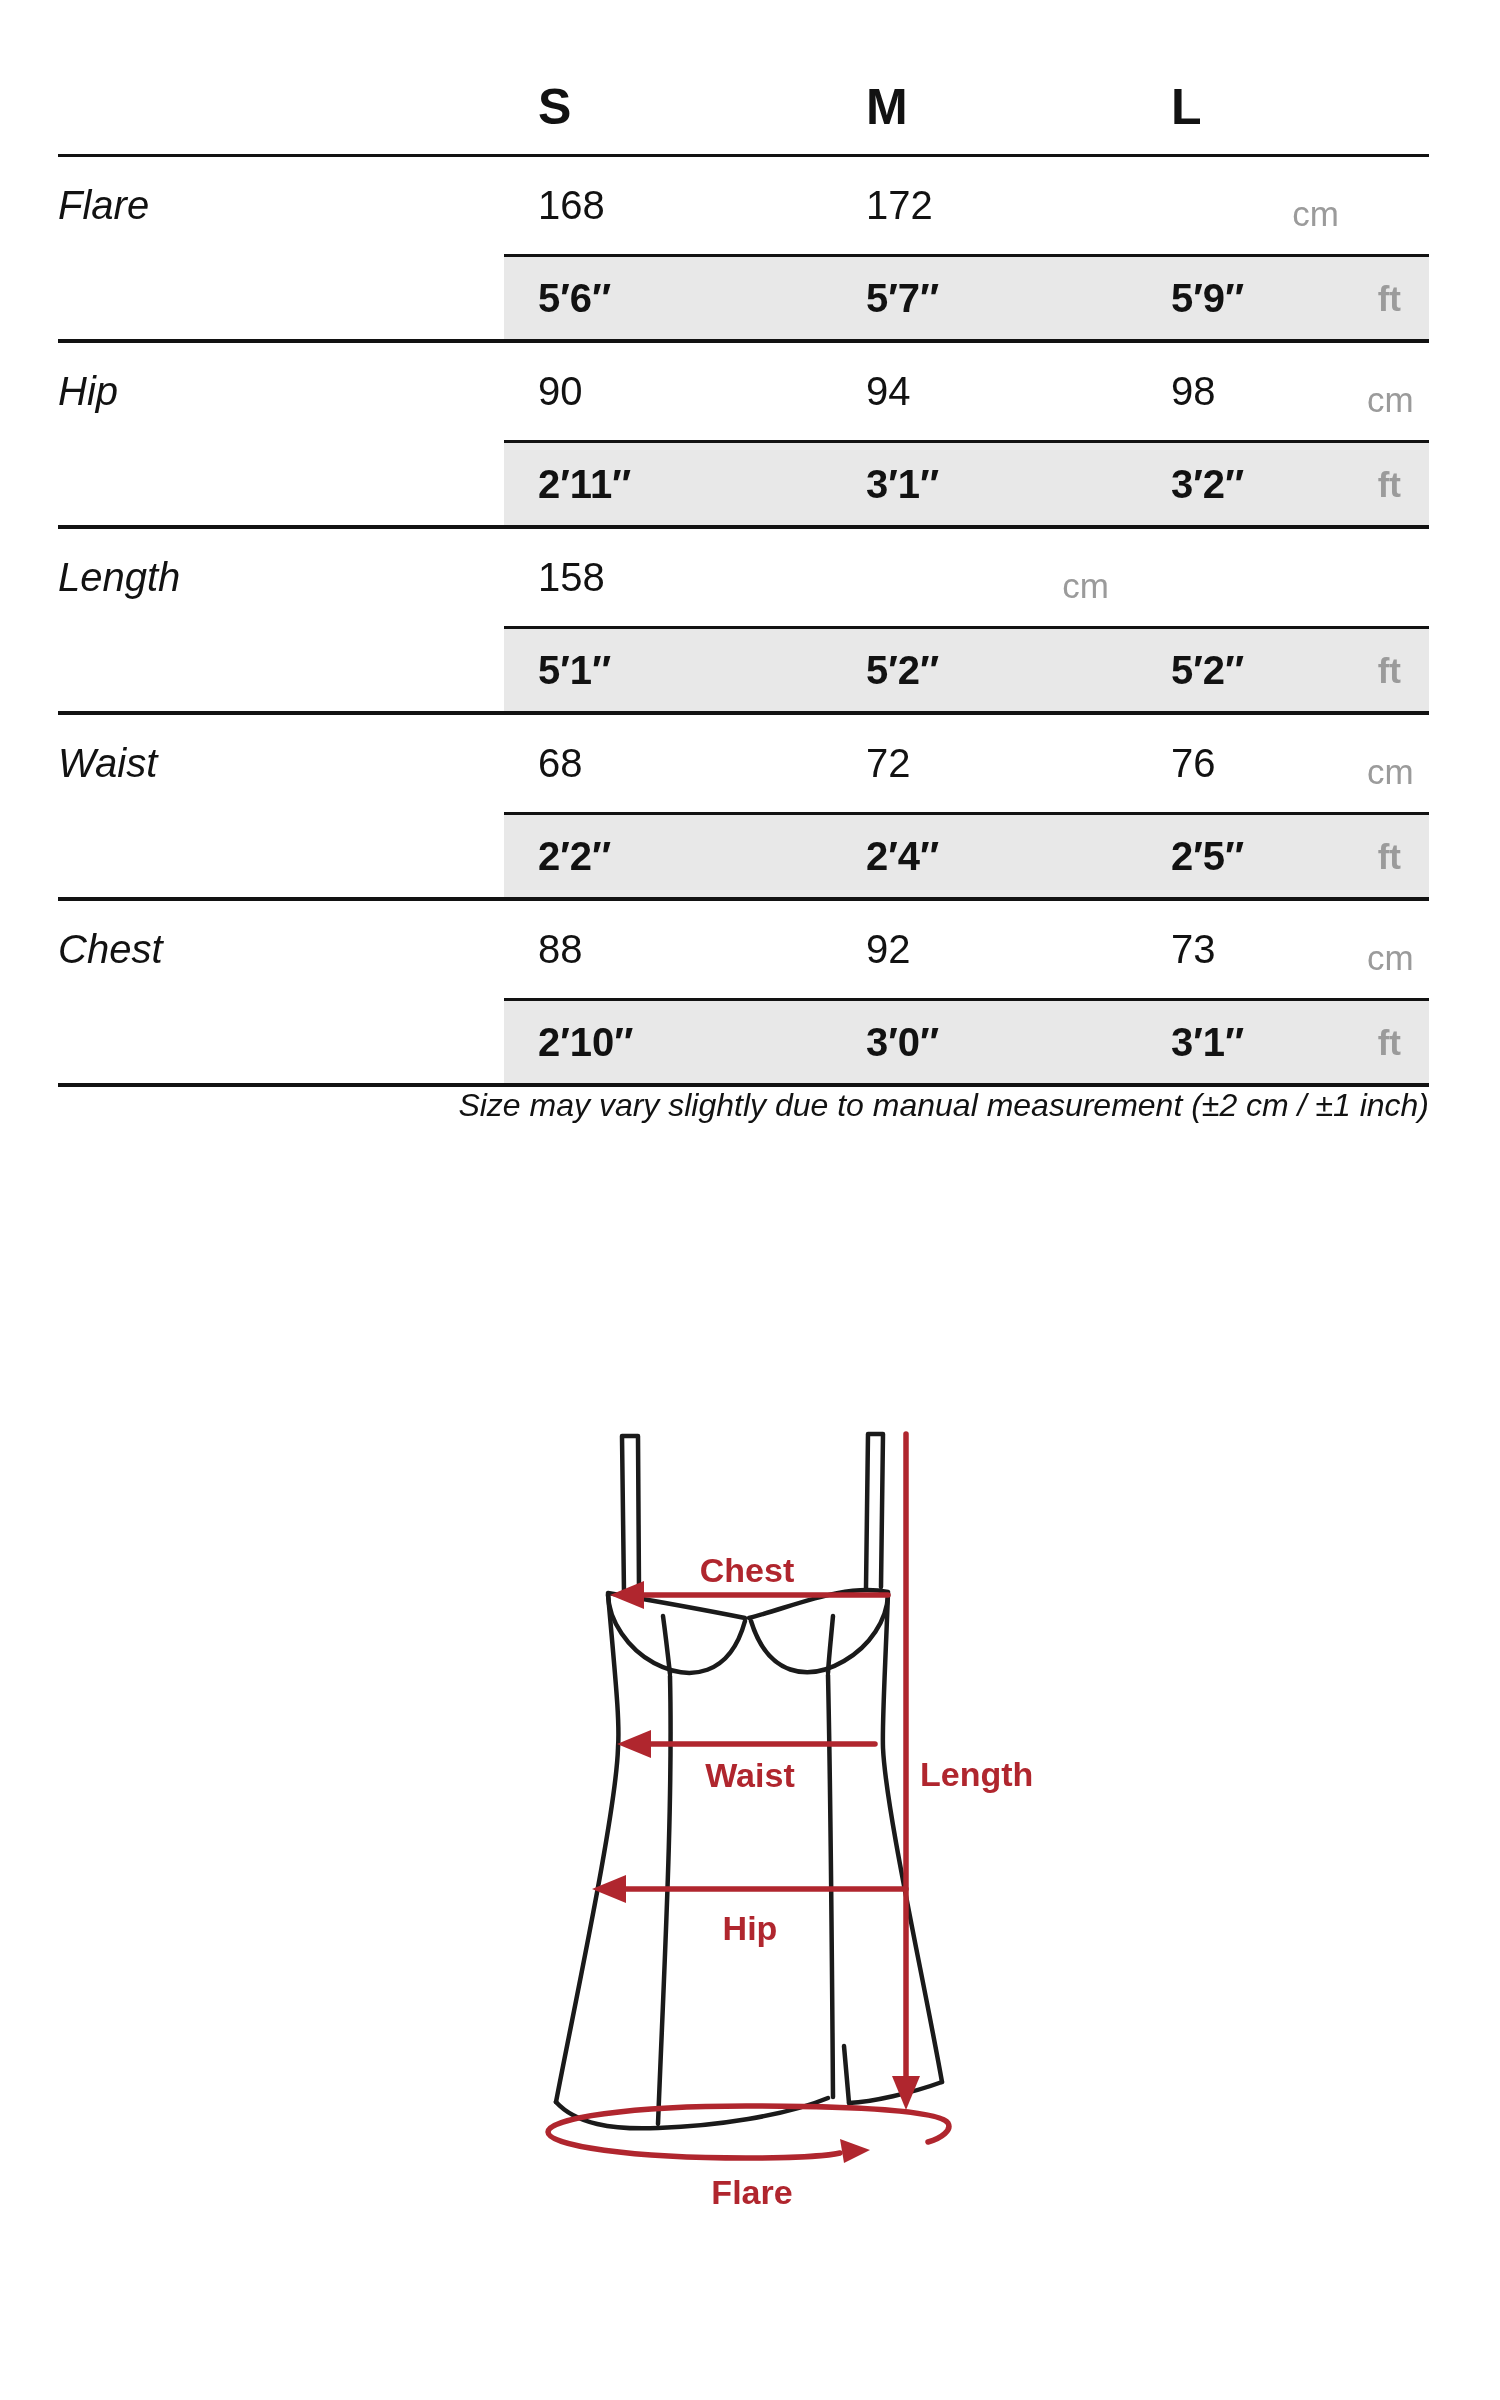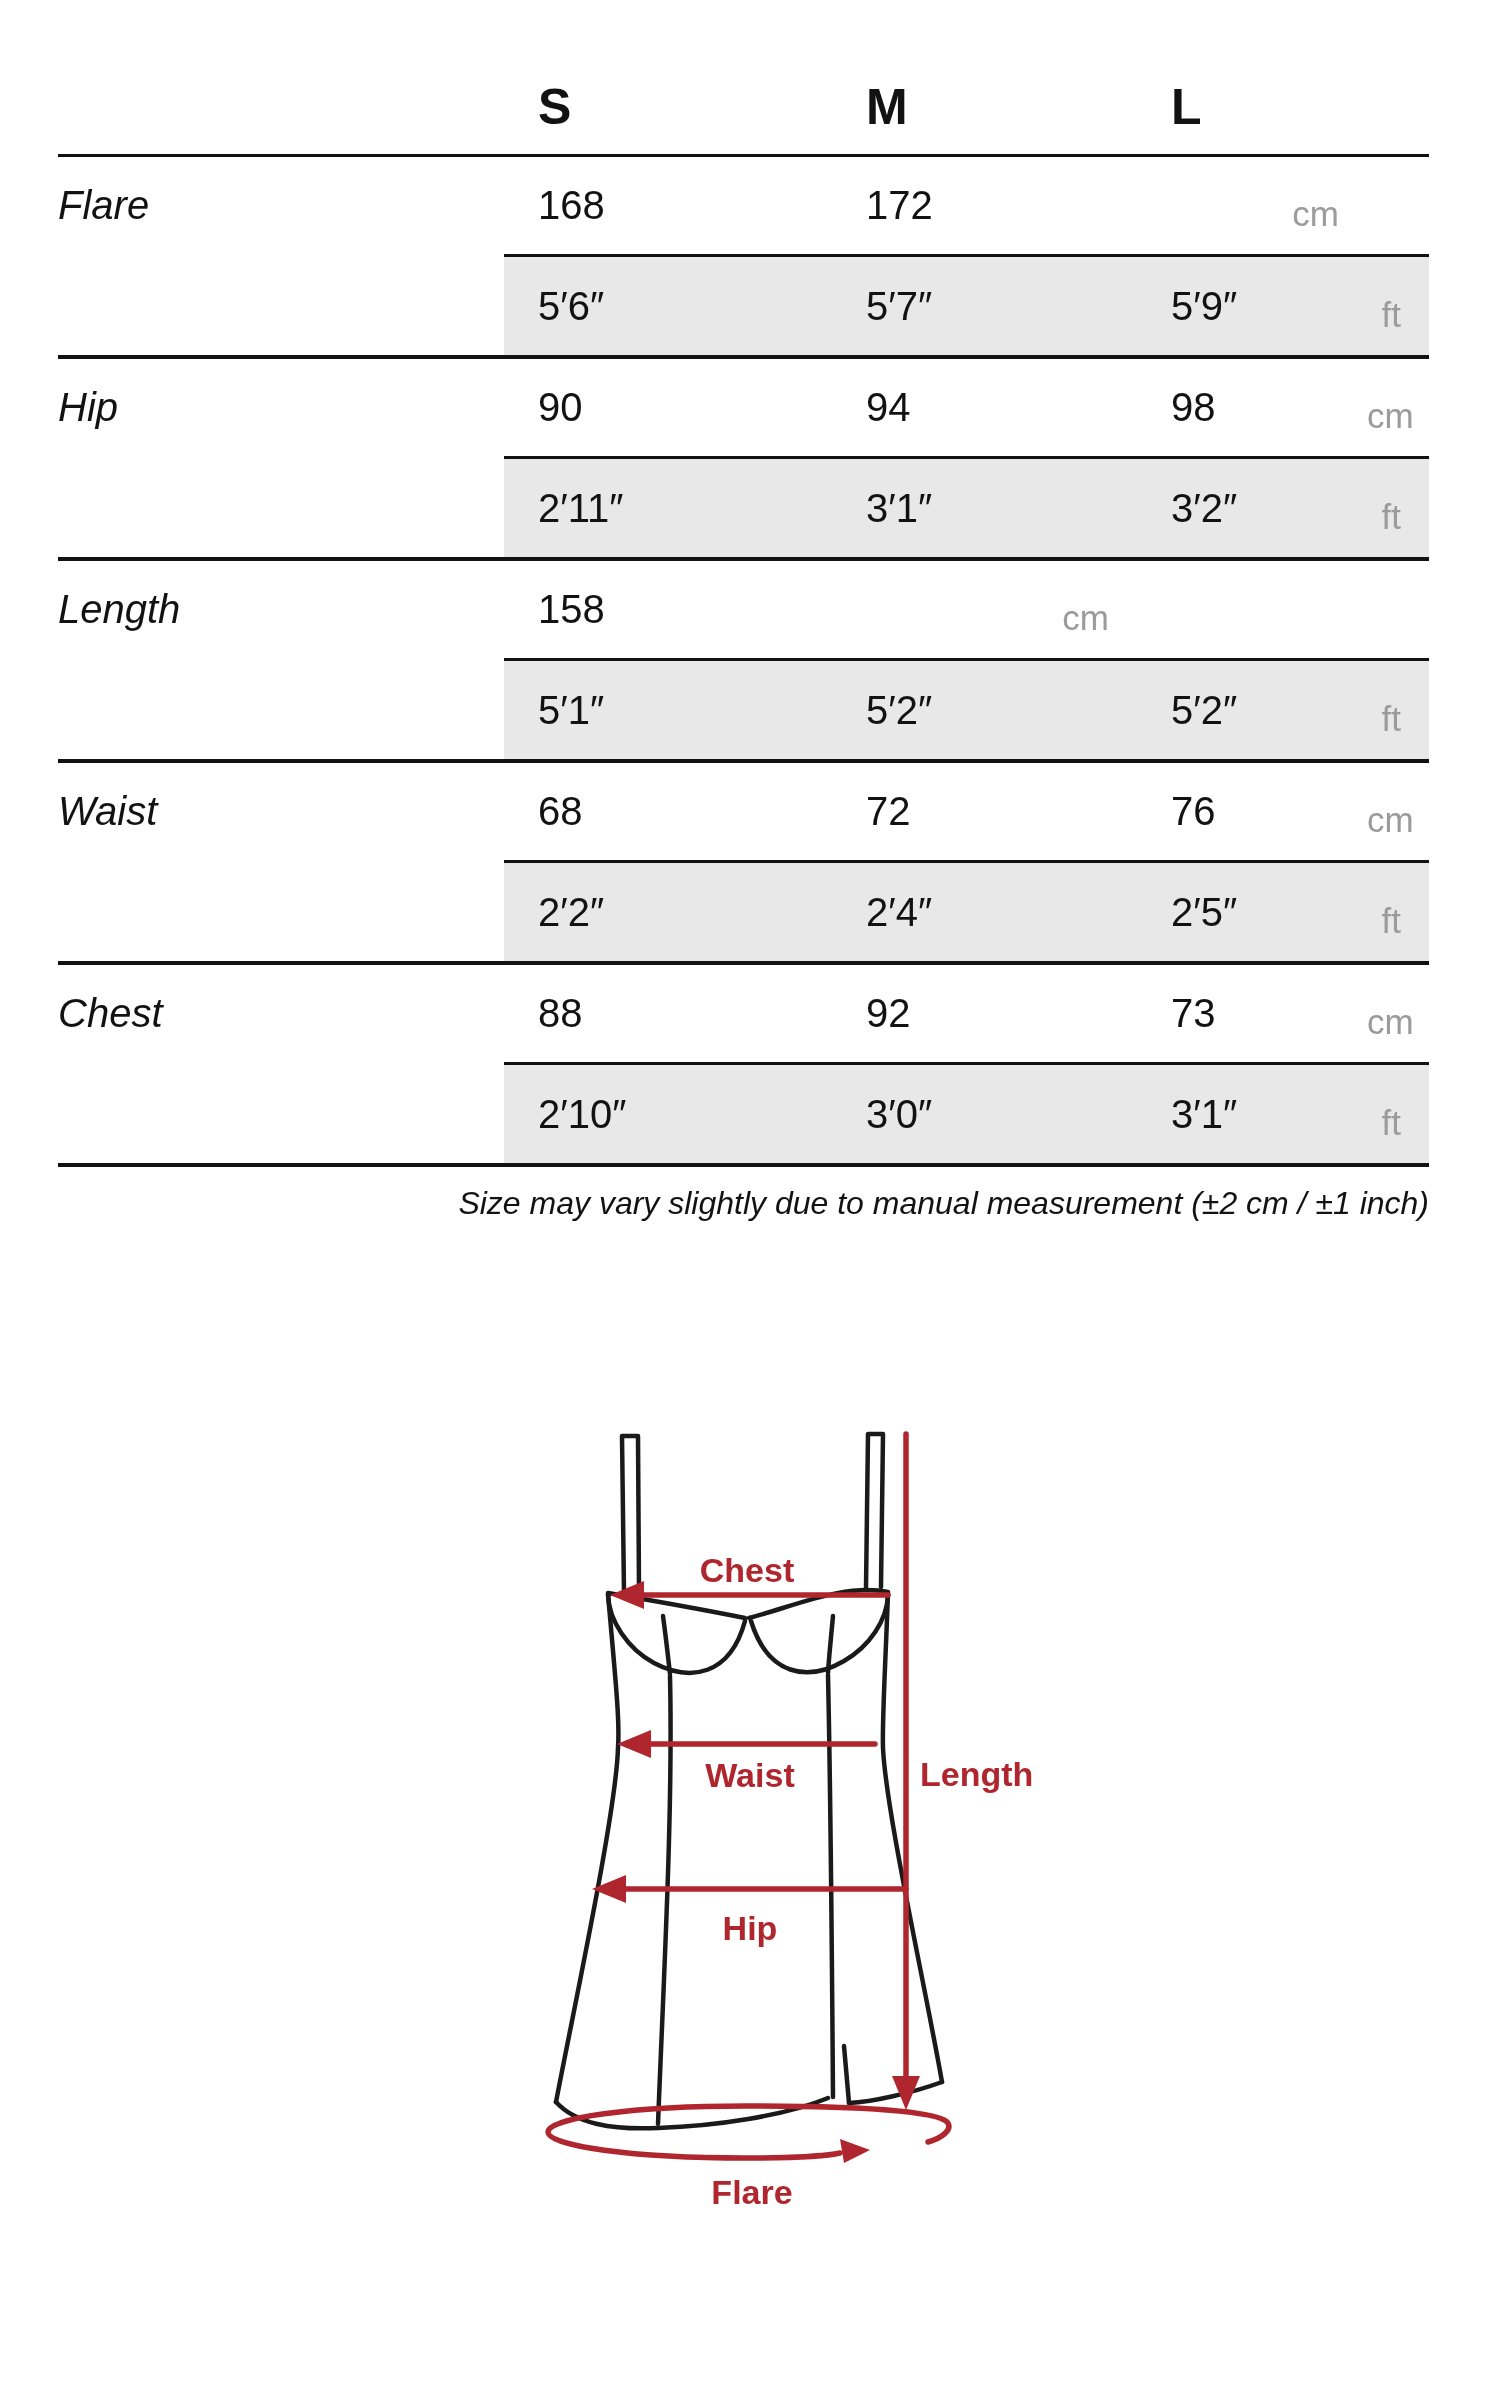--- a/index.html
+++ b/index.html
@@ -7,30 +7,30 @@
     width:1500px;height:2400px;position:relative;background:#ffffff;
     font-family:"Liberation Sans", sans-serif;color:#121212;overflow:hidden;
   }
   
   .size-table{position:absolute;left:58px;top:55px;width:1371px;}
   .grid{display:grid;grid-template-columns:446px 328px 305px 230px 1fr;}
   .thead{height:102px;border-bottom:3px solid #121212;box-sizing:border-box;align-items:end;}
   .col-h{font-weight:bold;font-size:50px;line-height:1;padding:0 0 22px 34px;}
   .group{border-bottom:4px solid #121212;}
   .row-cm{height:97px;align-items:center;}
-  .row-ft{height:101px;align-items:stretch;}
+  .row-ft{height:85px;align-items:stretch;font-weight:bold;}
   .cell{display:flex;align-items:center;box-sizing:border-box;}
   .row-ft .cell{border-top:3px solid transparent;}
   .row-ft .band{background:#e8e8e8;border-top:3px solid #121212;}
   .label-cell{font-style:italic;font-size:40px;}
   .val{font-size:40px;padding-left:34px;}
   .unit{font-size:35px;color:#9b9b9b;justify-content:flex-end;align-items:flex-end;
         padding:0 28px 20px 0;}
   .row-cm .cell{height:97px;}
-  .footnote{margin-top:18px;text-align:right;font-style:italic;font-size:32px;color:#121212;}
+  .footnote{text-align:right;font-style:italic;font-size:32px;color:#121212;}
   
   .diagram{position:absolute;left:540px;top:1380px;width:520px;height:880px;}
   .diagram svg{display:block;width:520px;height:880px;}
   .red-label{font-family:"Liberation Sans", sans-serif;font-weight:bold;font-size:34px;}
 </style>
 </head>
 <body>
 
 <div class="size-table">
 

